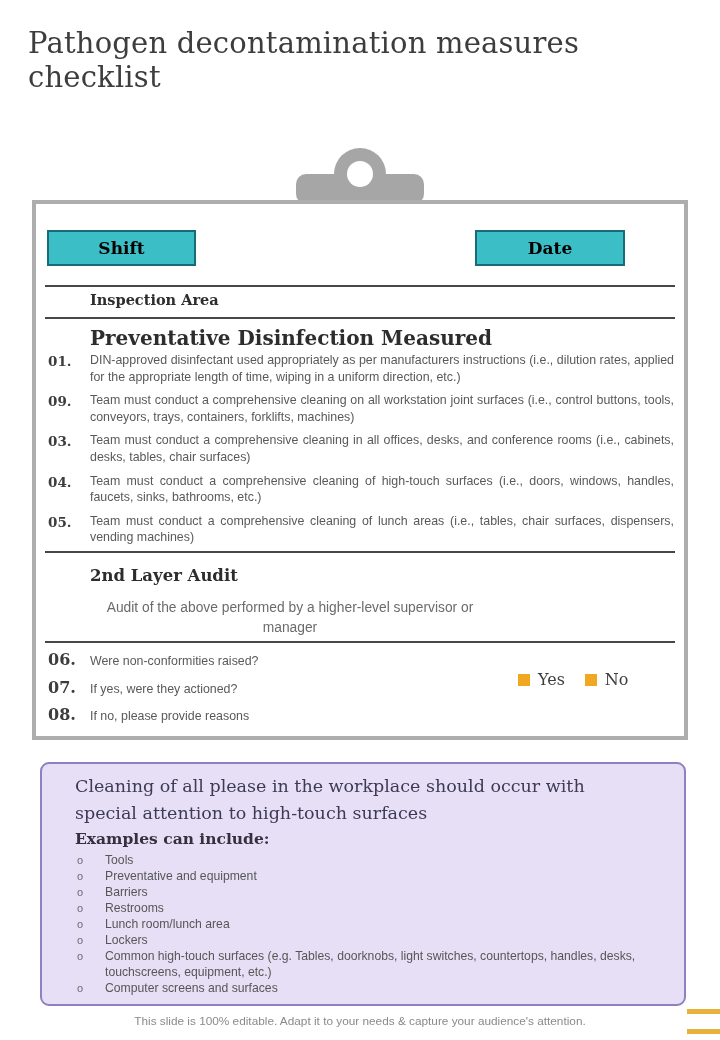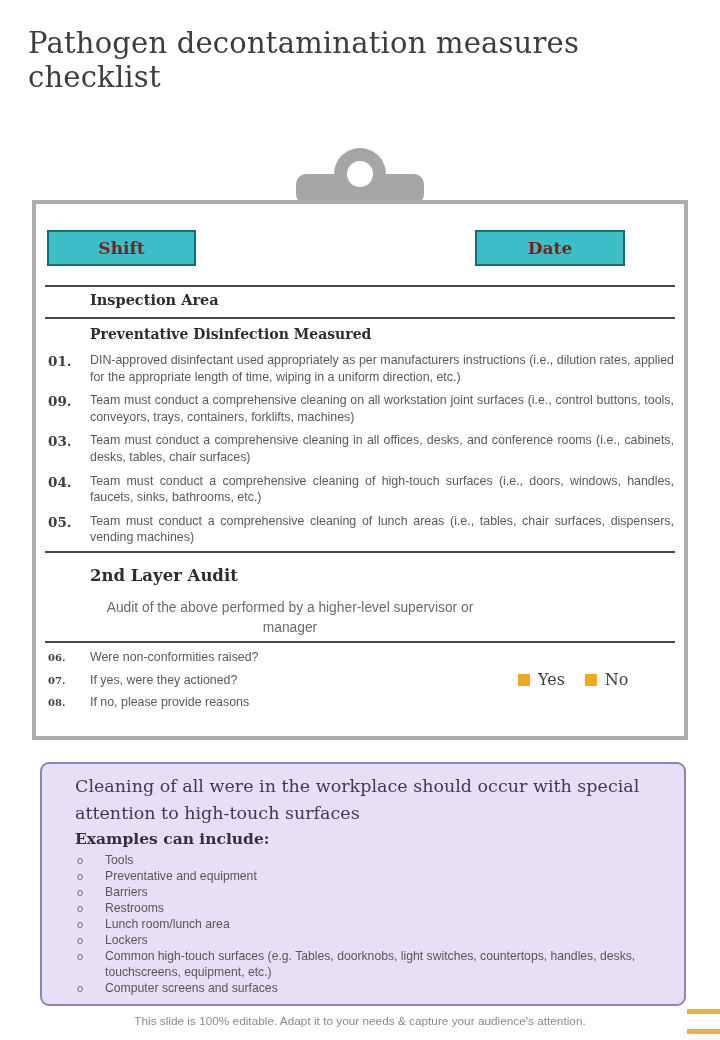--- a/index.html
+++ b/index.html
@@ -15,49 +15,49 @@
 
   
   .clip{position:absolute;left:288px;top:148px;}
 
   
   .clipboard{position:absolute;left:32px;top:200px;width:656px;height:540px;
     border:4px solid #adadad;background:#ffffff;box-sizing:border-box;}
   .btn{position:absolute;height:36px;background:#3bbec6;border:2px solid #176d74;
     box-sizing:border-box;display:flex;align-items:center;justify-content:center;
     font-family:"DejaVu Serif","Liberation Serif",serif;font-weight:700;
-    font-size:17px;color:#7f1d1d;cursor:pointer;}
+    font-size:17px;color:#000000;cursor:pointer;}
   .btn-shift{left:11px;top:26px;width:149px;}
   .btn-date{left:439px;top:26px;width:150px;}
   .rule{position:absolute;left:9px;width:630px;height:0;border-top:2px solid #474747;}
   .rule-1{top:81px;}
   .rule-2{top:113px;}
   .rule-3{top:347px;}
   .rule-4{top:437px;}
   .inspection{position:absolute;left:54px;top:87px;margin:0;
     font-family:"DejaVu Serif","Liberation Serif",serif;font-weight:700;
     font-size:14.5px;color:#2d2d2d;}
   .sec1-title{position:absolute;left:54px;top:122px;margin:0;
     font-family:"DejaVu Serif","Liberation Serif",serif;font-weight:700;
-    font-size:14px;color:#2d2d2d;}
+    font-size:20px;color:#2d2d2d;}
   .items{position:absolute;left:12px;top:148px;width:632px;}
   .item{display:flex;margin-bottom:7px;}
   .item .num{flex:0 0 42px;font-family:"DejaVu Serif","Liberation Serif",serif;
     font-weight:700;font-size:13.5px;color:#3d3d3d;padding-top:1px;}
   .item .txt{flex:1;font-size:12.4px;line-height:16.6px;color:#595959;
     text-align:justify;padding-right:6px;}
   .sec2-title{position:absolute;left:54px;top:362px;margin:0;
     font-family:"DejaVu Serif","Liberation Serif",serif;font-weight:700;
     font-size:16.5px;color:#2d2d2d;}
   .audit-desc{position:absolute;left:54px;top:394px;width:400px;margin:0;
     font-size:13.8px;line-height:1.48;color:#6b6b6b;text-align:center;}
   .questions{position:absolute;left:12px;top:446px;width:480px;}
   .question{display:flex;margin-bottom:8.5px;align-items:baseline;}
   .question .num{flex:0 0 42px;font-family:"DejaVu Serif","Liberation Serif",serif;
-    font-weight:700;font-size:10px;color:#3d3d3d;}
+    font-weight:700;font-size:16px;color:#3d3d3d;}
   .question .txt{font-size:12.4px;color:#595959;}
   .yn{position:absolute;left:482px;top:466px;display:flex;gap:20px;align-items:center;}
   .yn .opt{display:flex;align-items:center;gap:8px;cursor:pointer;}
   .yn .swatch{width:12px;height:12px;background:#f0a822;}
   .yn .lbl{font-family:"DejaVu Serif","Liberation Serif",serif;font-size:16px;color:#3d3d3d;}
 
   
   .notebox{position:absolute;left:40px;top:762px;width:646px;height:244px;
     background:#e7dff6;border:2px solid #8f80c2;border-radius:9px;box-sizing:border-box;}
   .notebox .nb-title{position:absolute;left:33px;top:9px;width:575px;margin:0;
@@ -155,21 +155,21 @@
       </div>
       <div class="opt">
         <span class="swatch"></span>
         <span class="lbl">No</span>
       </div>
     </div>
 
   </div>
 
   <div class="notebox">
-    <h3 class="nb-title">Cleaning of all were in the workplace should occur with special attention to high-touch surfaces</h3>
+    <h3 class="nb-title">Cleaning of all please in the workplace should occur with special attention to high-touch surfaces</h3>
     <h4 class="nb-sub">Examples can include:</h4>
     <ul class="nb-list">
       <li>
         <span class="b">o</span>
         <span class="t">Tools</span>
       </li>
       <li>
         <span class="b">o</span>
         <span class="t">Preventative and equipment</span>
       </li>

